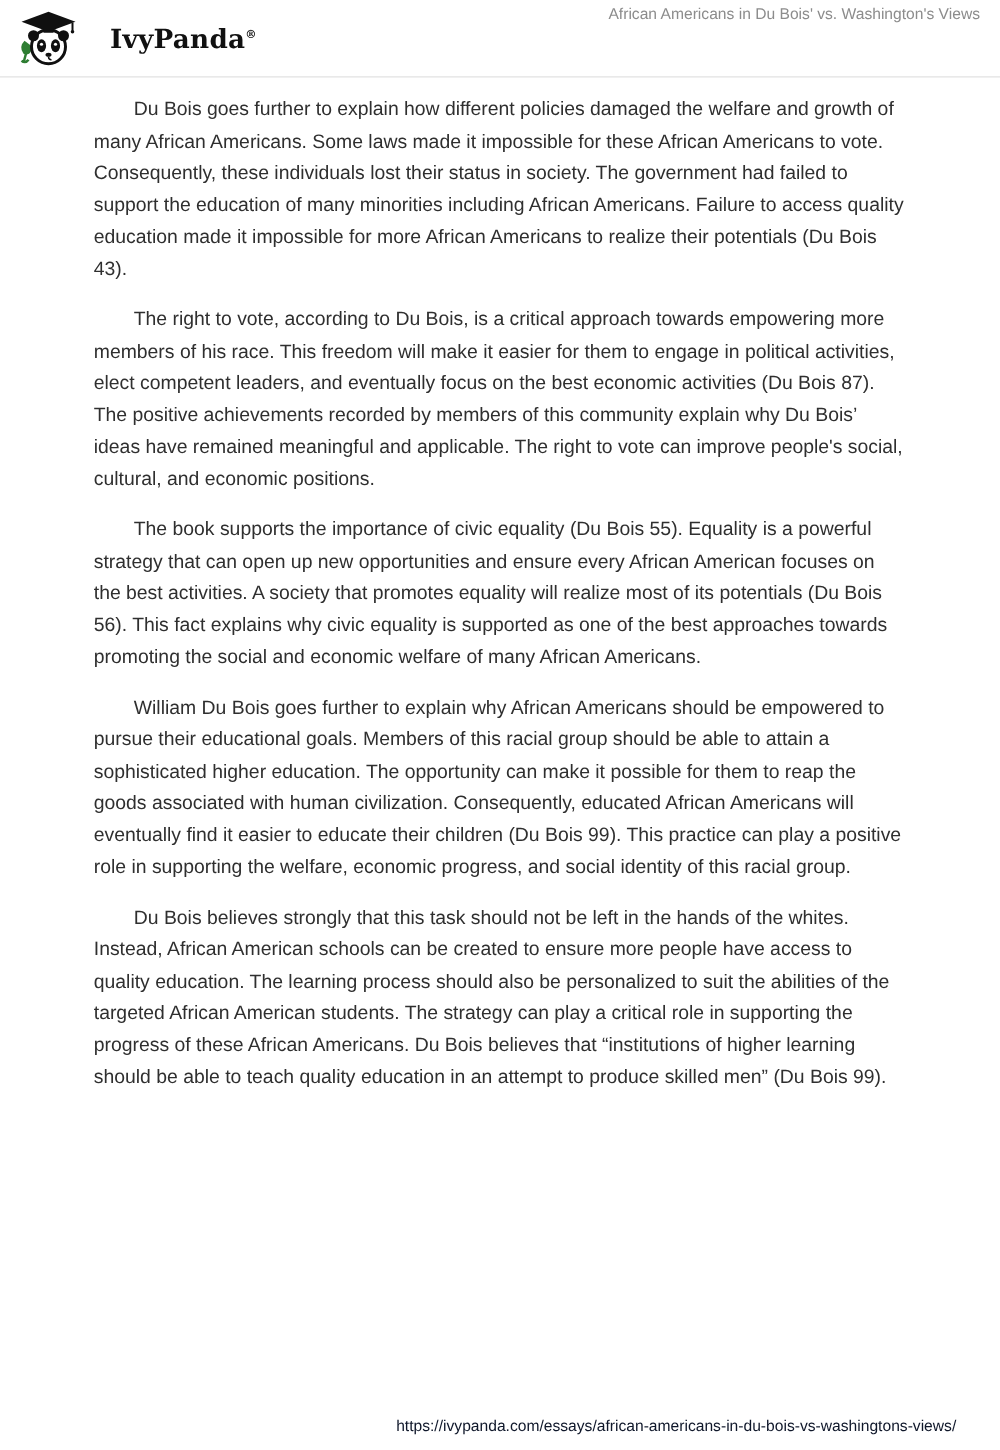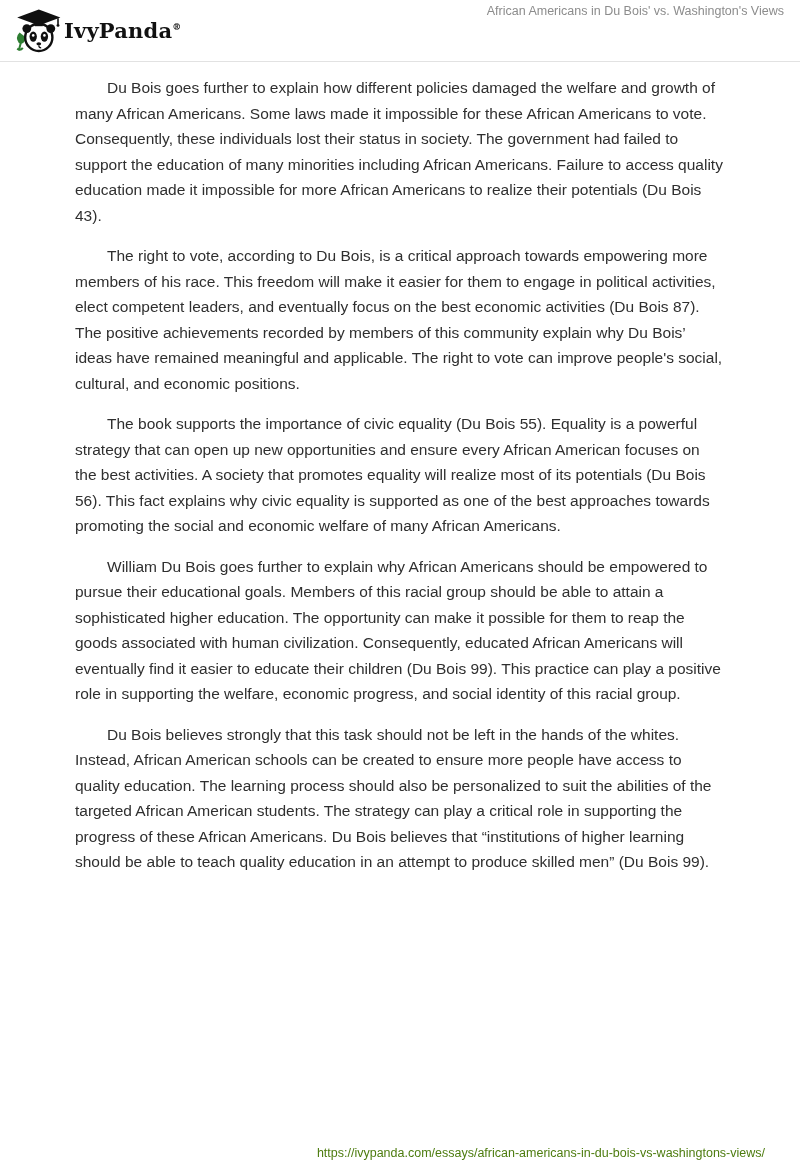--- a/index.html
+++ b/index.html
@@ -16,21 +16,21 @@
   .header {
     display: flex;
     align-items: center;
     height: 62px;
     padding: 0 16px 0 14px;
     border-bottom: 1px solid #e2e2e2;
   }
   .logo-wrap {
     display: flex;
     align-items: center;
-    gap: 2px;
+    gap: 26px;
   }
   .logo-svg { width: 48px; height: 48px; display: block; }
   .brand {
     font-family: "DejaVu Serif", "Liberation Serif", serif;
     font-weight: bold;
     font-size: 21px;
     color: #111111;
     letter-spacing: 0.2px;
   }
   .brand sup {
@@ -51,24 +51,24 @@
     font-size: 15.5px;
     line-height: 25.5px;
   }
   .para {
     text-indent: 32px;
     margin-bottom: 15px;
   }
   .para.no-indent { text-indent: 0; }
   .footer {
     position: absolute;
-    bottom: 0;
+    bottom: 12px;
     right: 35px;
     font-size: 12.5px;
-    color: #4d7c0f;
+    color: #0f172a;
   }
 </style>
 </head>
 <body>
 
 <div class="page">
 
   <div class="header">
     <div class="logo-wrap">
       <svg class="logo-svg" viewBox="0 0 60 60" aria-hidden="true">

